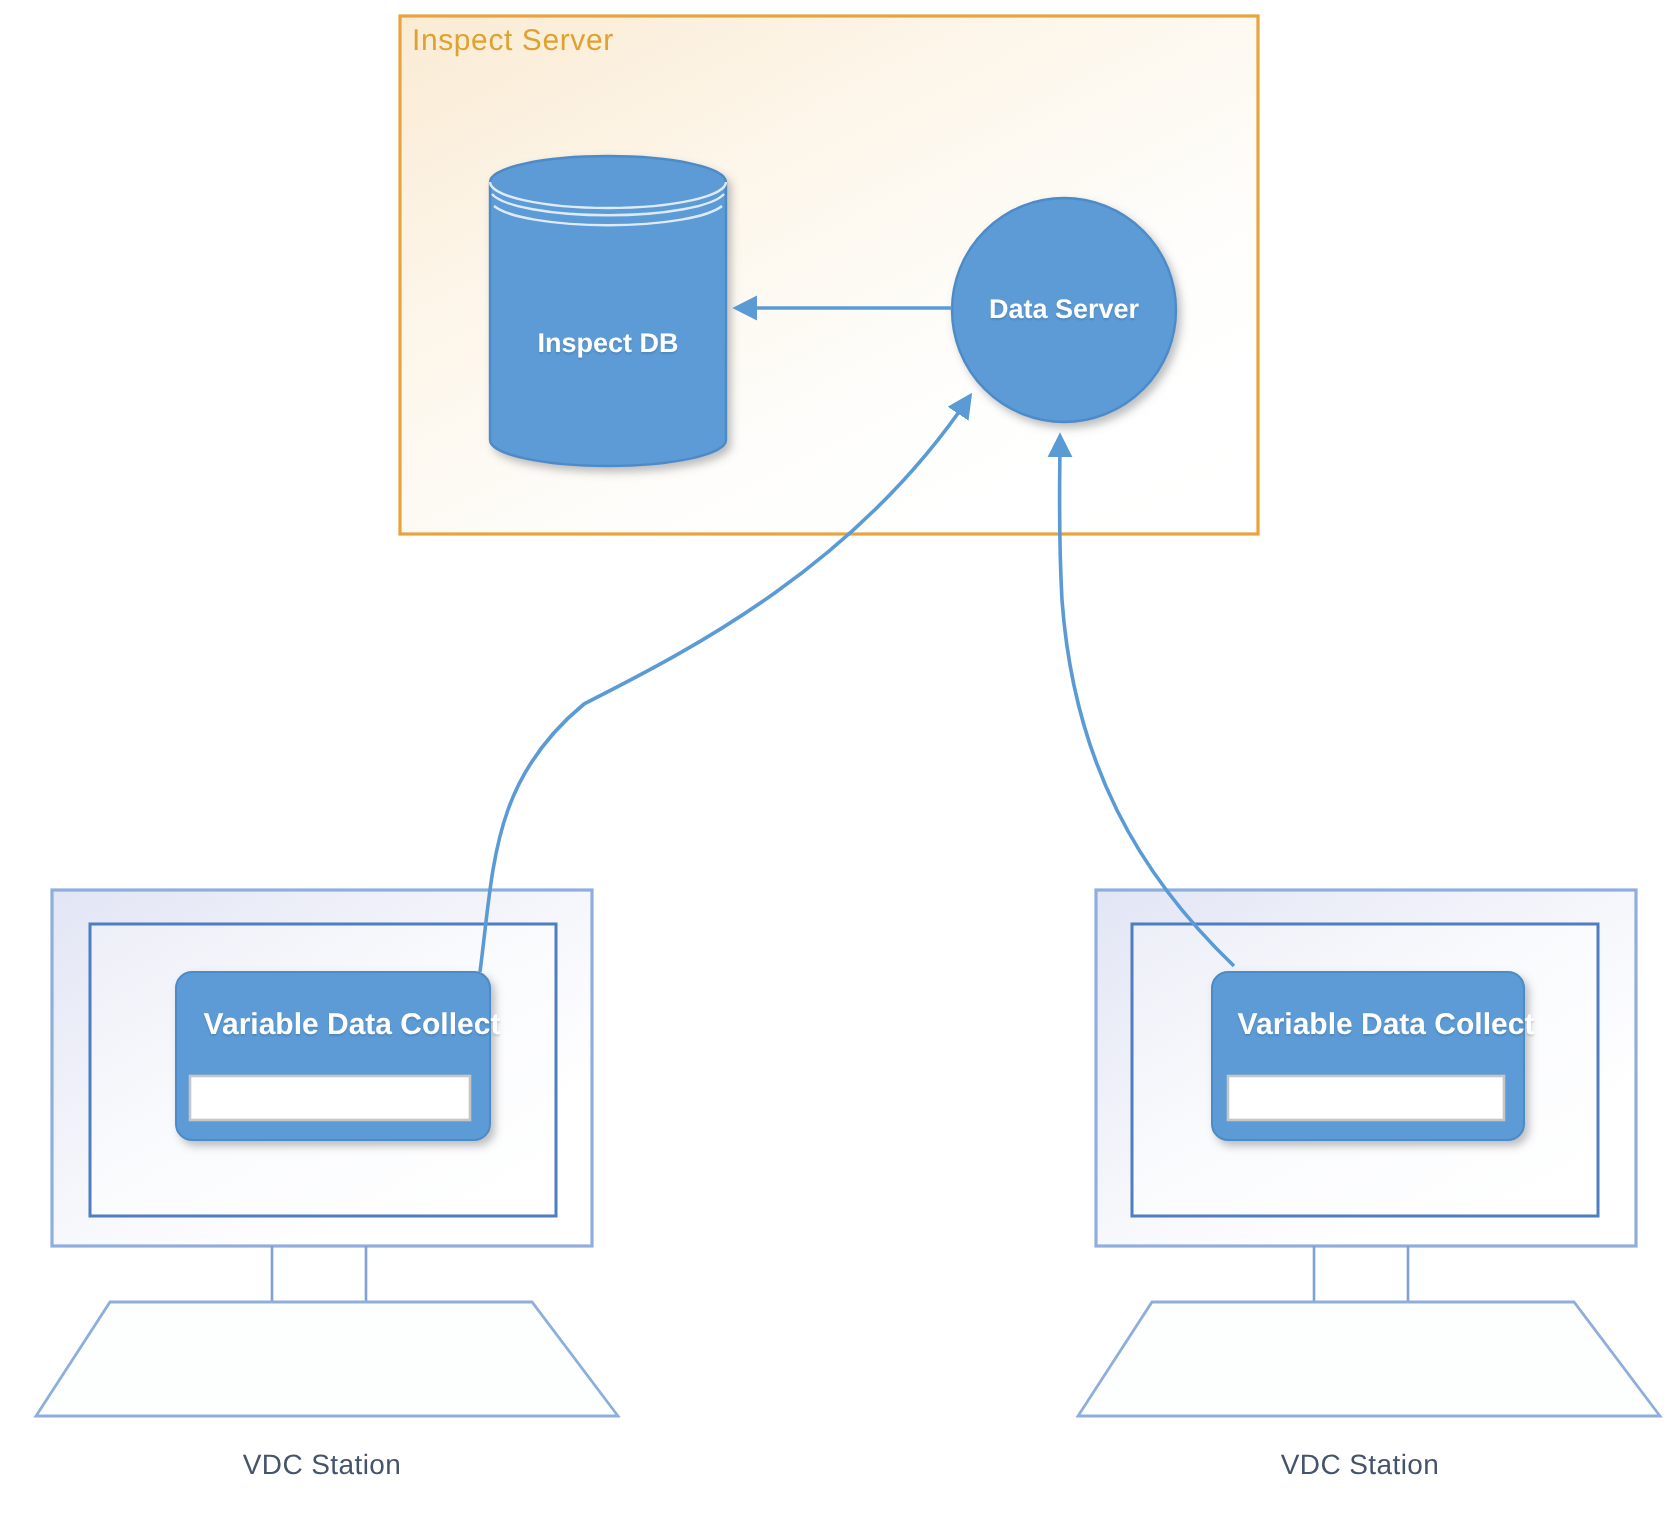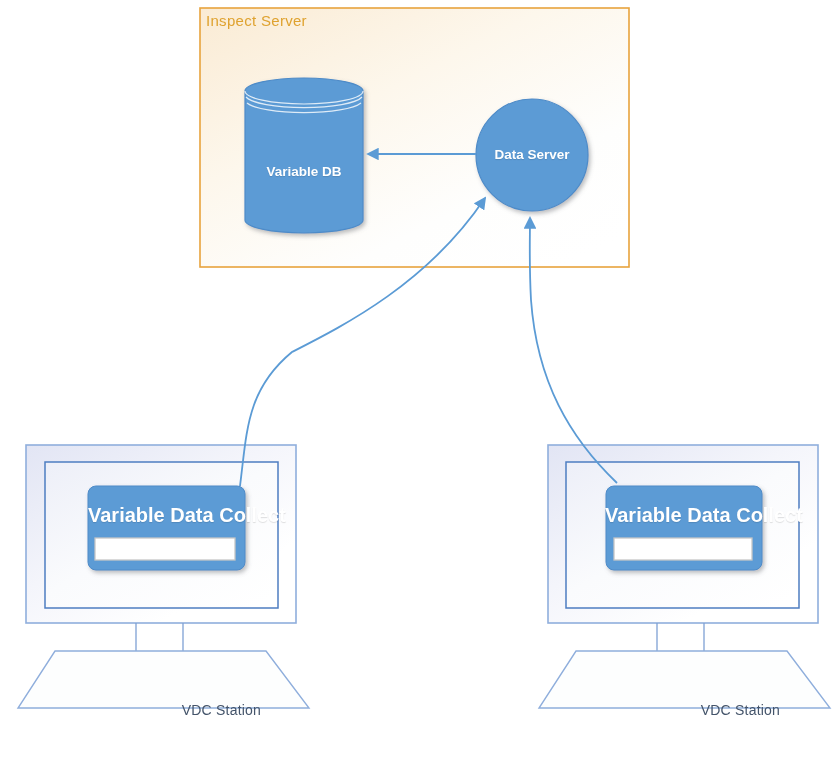--- a/index.html
+++ b/index.html
@@ -16,28 +16,28 @@
     left:206px;top:12px;
     font-size:15px;letter-spacing:.3px;
     color:#DFA22F;
   }
   .node-label{
     color:#ffffff;font-weight:bold;text-align:center;
     text-shadow:0 1px 1px rgba(0,0,0,0.12);
   }
   .db-label{left:245px;top:164px;width:118px;font-size:13.5px;}
   .svc-label{left:476px;top:147px;width:112px;font-size:13.5px;}
-  .vdc-label{top:504px;width:176px;font-size:20px;}
+  .vdc-label{top:504px;width:176px;font-size:15px;}
   .vdc-label.l{left:88px;}
   .vdc-label.r{left:605px;}
   .vdc-input-overlay{position:absolute;top:538px;height:22px;font-size:12px;color:#333;}
   .vdc-input-overlay.l{left:95px;width:140px;}
   .vdc-input-overlay.r{left:614px;width:138px;}
   .caption{
-    top:702px;width:200px;text-align:right;
+    top:724px;width:200px;text-align:center;
     font-size:14px;color:#44546A;letter-spacing:.2px;
   }
   .caption.l{left:61px;}
   .caption.r{left:580px;}
 </style>
 </head>
 <body>
 
 <div class="canvas">
 
@@ -100,21 +100,21 @@
     </g>
 
     <circle cx="532" cy="155" r="56" fill="#5B9BD5" stroke="#4E8BC8" stroke-width="1.2" filter="url(#shadow)"></circle>
 
     <path d="M476,154 L368,154" fill="none" stroke="#5B9BD5" stroke-width="1.8" marker-end="url(#ah)"></path>
     <path d="M240,486 C247,432 246,390 292,352 C345,325 428,283 485,198" fill="none" stroke="#5B9BD5" stroke-width="1.8" marker-end="url(#ah)"></path>
     <path d="M617,483 C570,438 537,382 531,300 C529,263 530,240 530,218" fill="none" stroke="#5B9BD5" stroke-width="1.8" marker-end="url(#ah)"></path>
   </svg>
 
   <div class="lbl group-title">Inspect Server</div>
-  <div class="lbl node-label db-label">Variable DB</div>
+  <div class="lbl node-label db-label">Inspect DB</div>
   <div class="lbl node-label svc-label">Data Server</div>
   <div class="lbl node-label vdc-label l">Variable Data Collect</div>
   <div class="lbl node-label vdc-label r">Variable Data Collect</div>
   <div class="lbl vdc-input-overlay l"></div>
   <div class="lbl vdc-input-overlay r"></div>
   <div class="lbl caption l">VDC Station</div>
   <div class="lbl caption r">VDC Station</div>
 
 </div>
 

